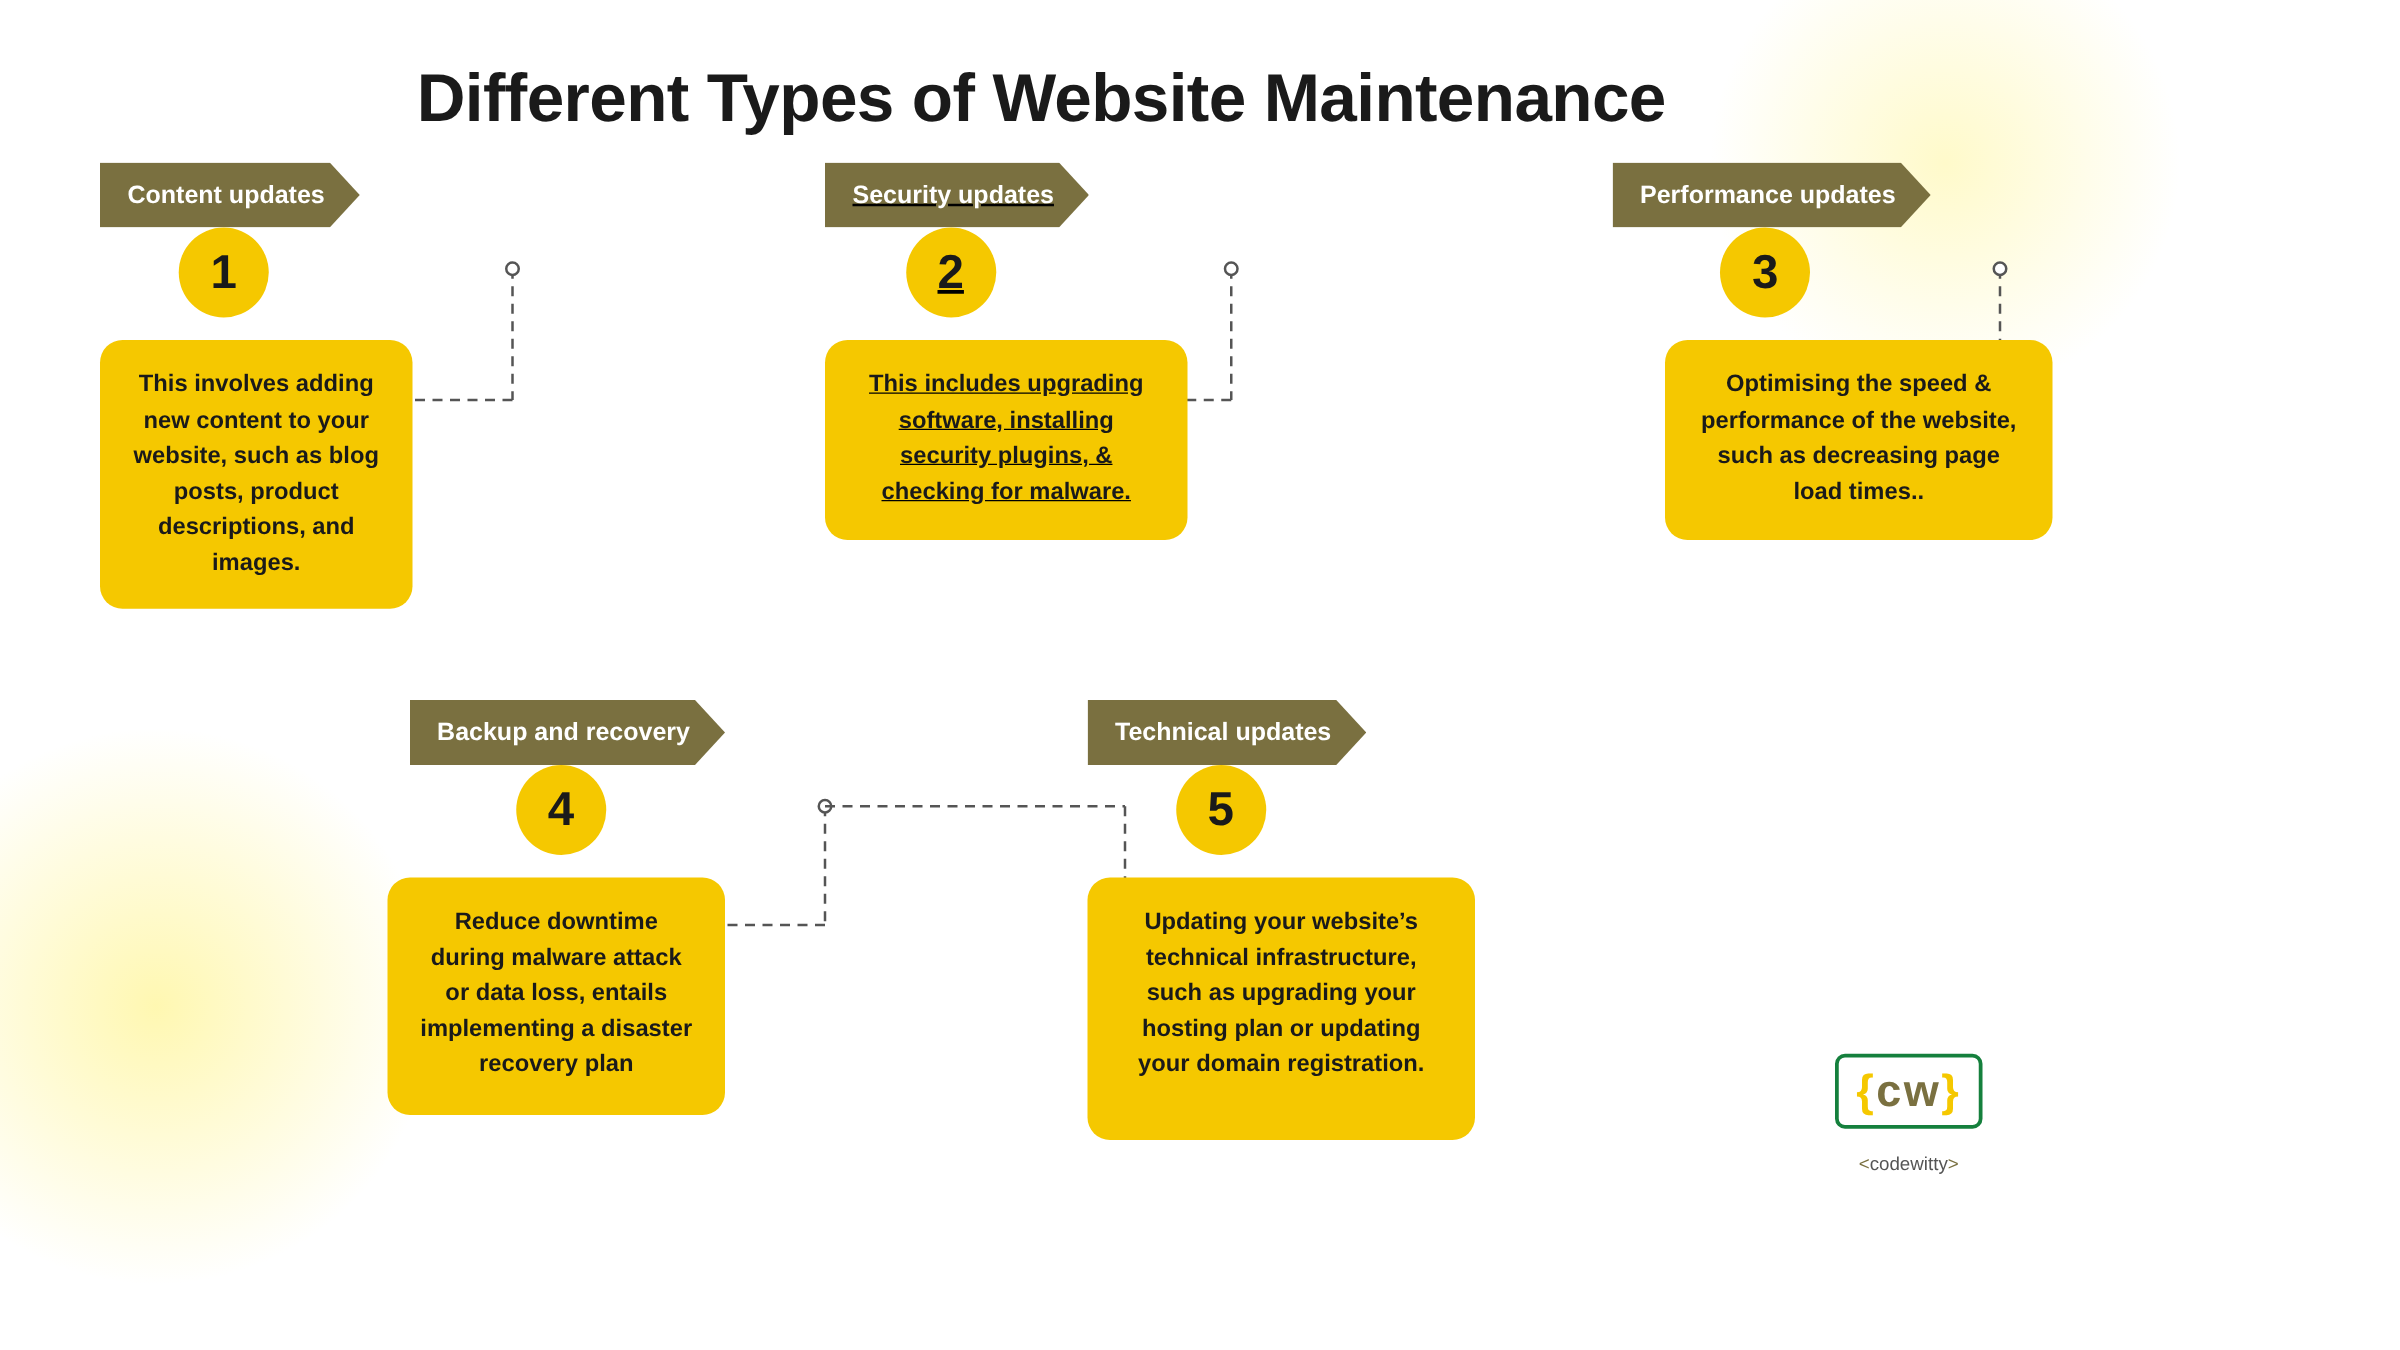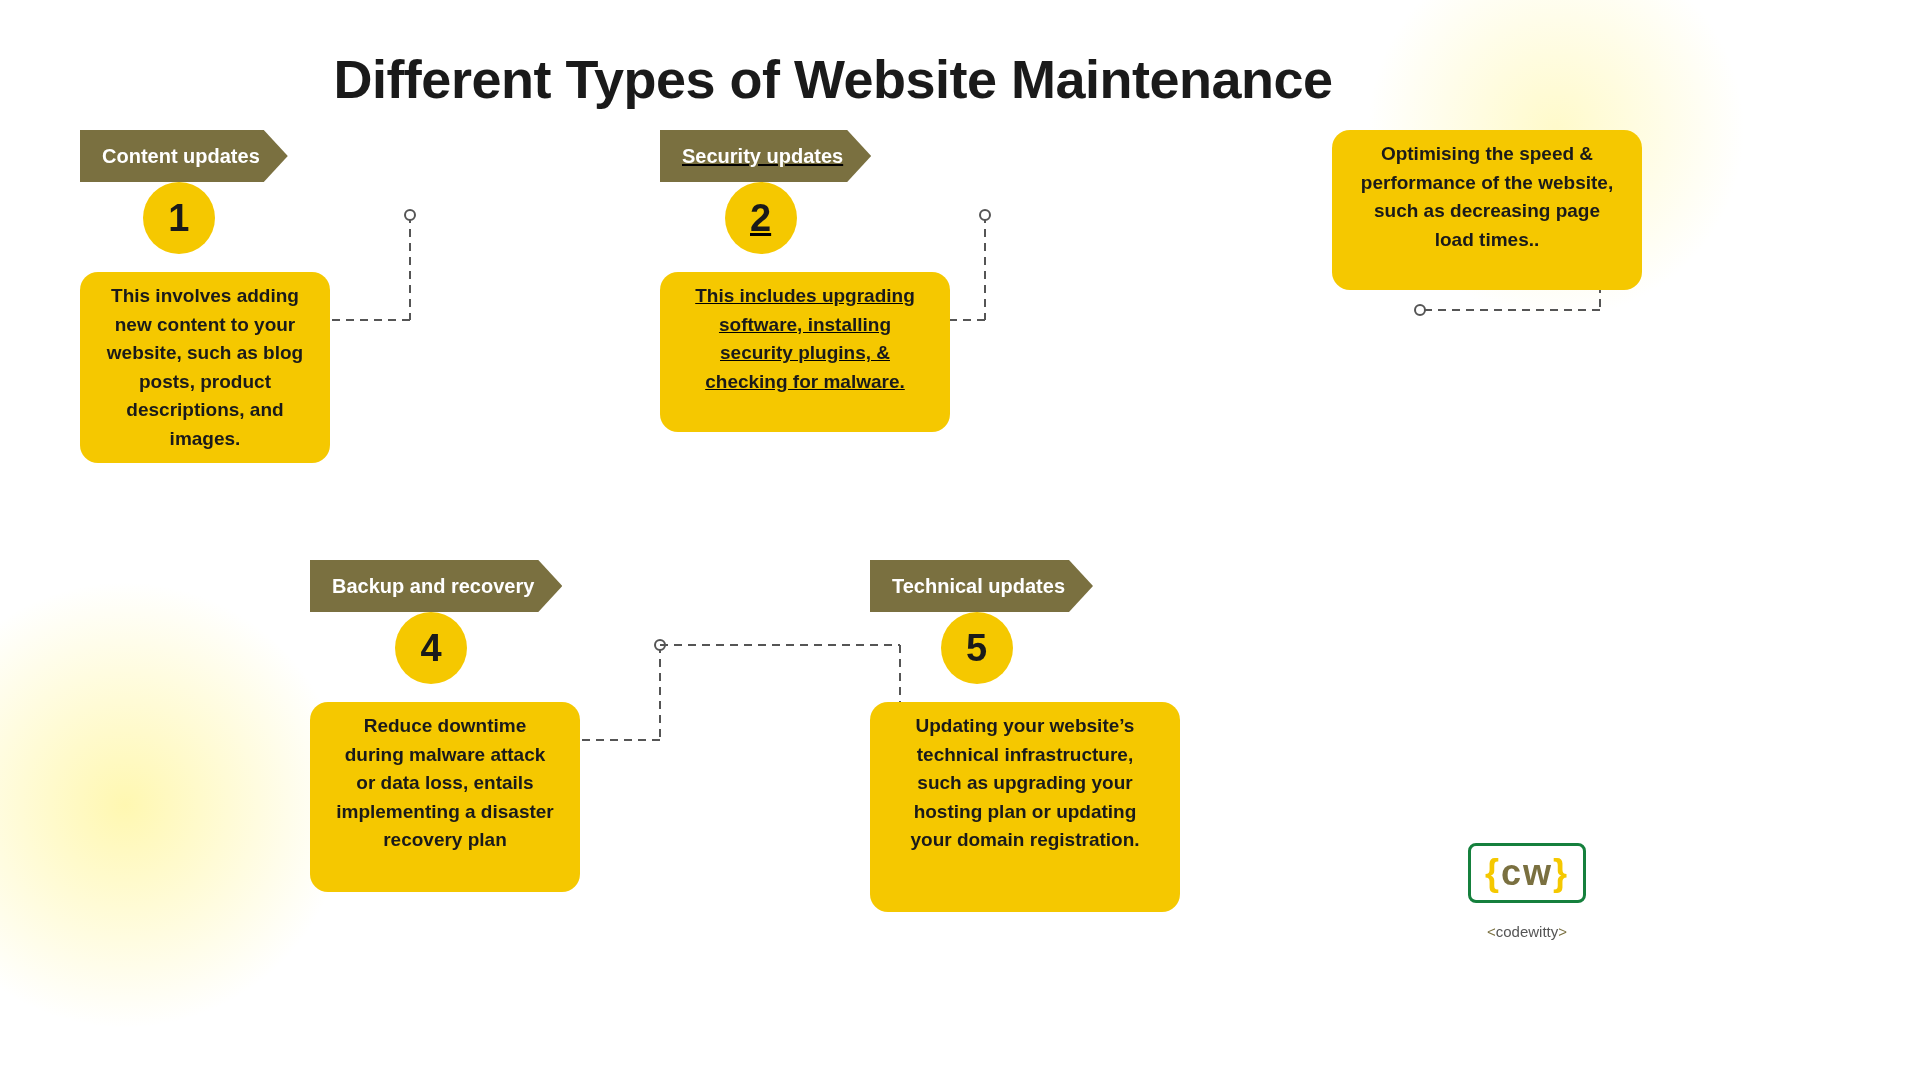--- a/index.html
+++ b/index.html
@@ -91,21 +91,21 @@
       color: #1a1a1a;
       margin-left: -10px;
       flex-shrink: 0;
       z-index: 2;
     }
 
     
     .desc-box {
       background: #f5c800;
       border-radius: 18px;
-      padding: 10px 26px;
+      padding: 22px 26px;
       font-size: 19px;
       font-weight: 600;
       color: #1a1a1a;
       text-align: center;
       line-height: 1.5;
     }
 
     
     .desc-box-sm {
       width: 250px;
@@ -171,21 +171,21 @@
       text-align: center;
     }
 
     
     
     .cg-1 { position: absolute; top: 130px; left: 80px; }
     .cg-2 { position: absolute; top: 130px; left: 660px; text-decoration: underline; }
     .cg-3 { position: absolute; top: 130px; left: 1290px; }
 
     
-    .cg-4 { position: absolute; top: 560px; left: 310px; }
+    .cg-4 { position: absolute; top: 560px; left: 310px; align-items: flex-end; }
     .cg-5 { position: absolute; top: 560px; left: 870px; }
 
     svg.lines {
       position: absolute;
       top: 0;
       left: 0;
       width: 1920px;
       height: 1080px;
       pointer-events: none;
       overflow: visible;
@@ -254,20 +254,28 @@
       <div class="number-circle">
         <span>2</span>
       </div>
     </div>
     <div class="desc-box desc-box-md">
       <span>This includes upgrading software, installing security plugins, &amp; checking for malware.</span>
     </div>
   </div>
 
   <div class="card-group cg-3">
+    <div class="arrow-label">
+      <div class="arrow-shape arrow-shape-wide">
+        <span>Performance updates</span>
+      </div>
+      <div class="number-circle">
+        <span>3</span>
+      </div>
+    </div>
     <div class="desc-box desc-box-lg">
       <span>Optimising the speed &amp; performance of the website, such as decreasing page load times..</span>
     </div>
   </div>
 
   <div class="card-group cg-4">
     <div class="arrow-label">
       <div class="arrow-shape">
         <span>Backup and recovery</span>
       </div>

